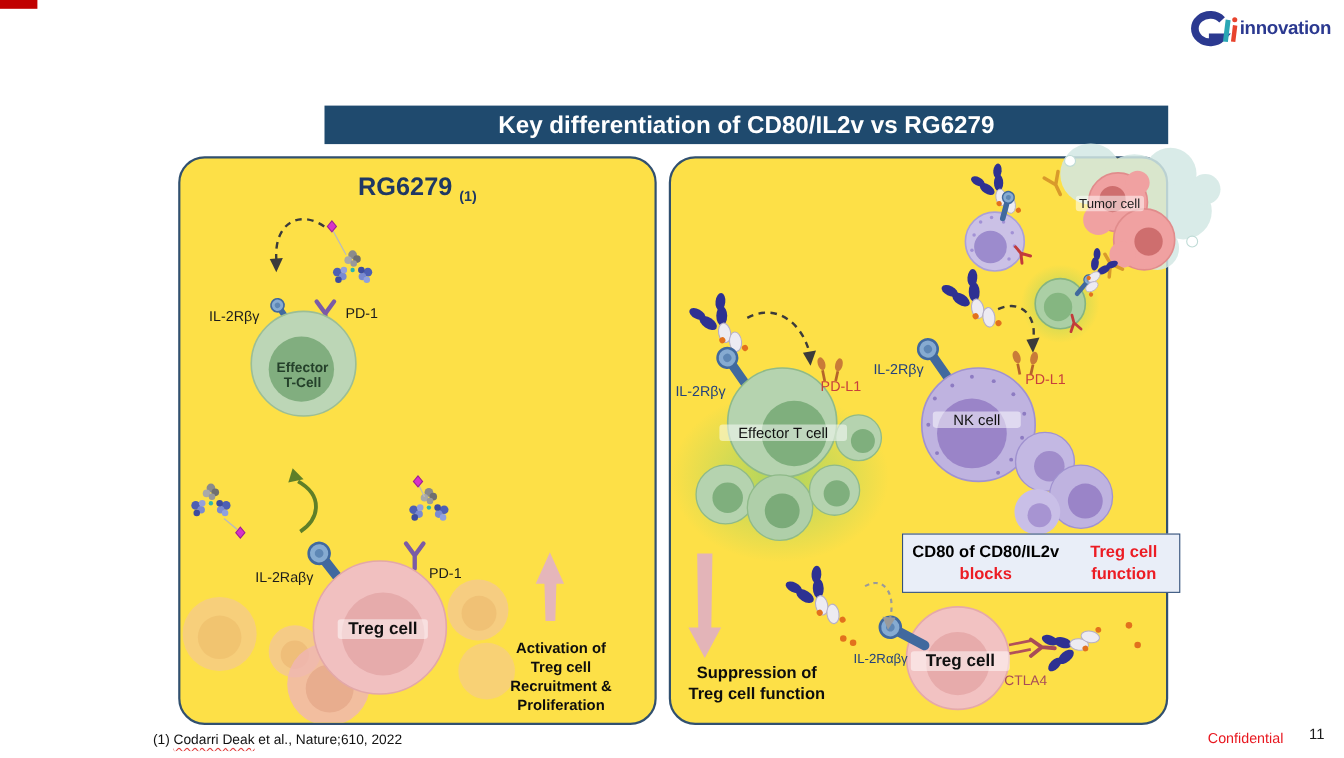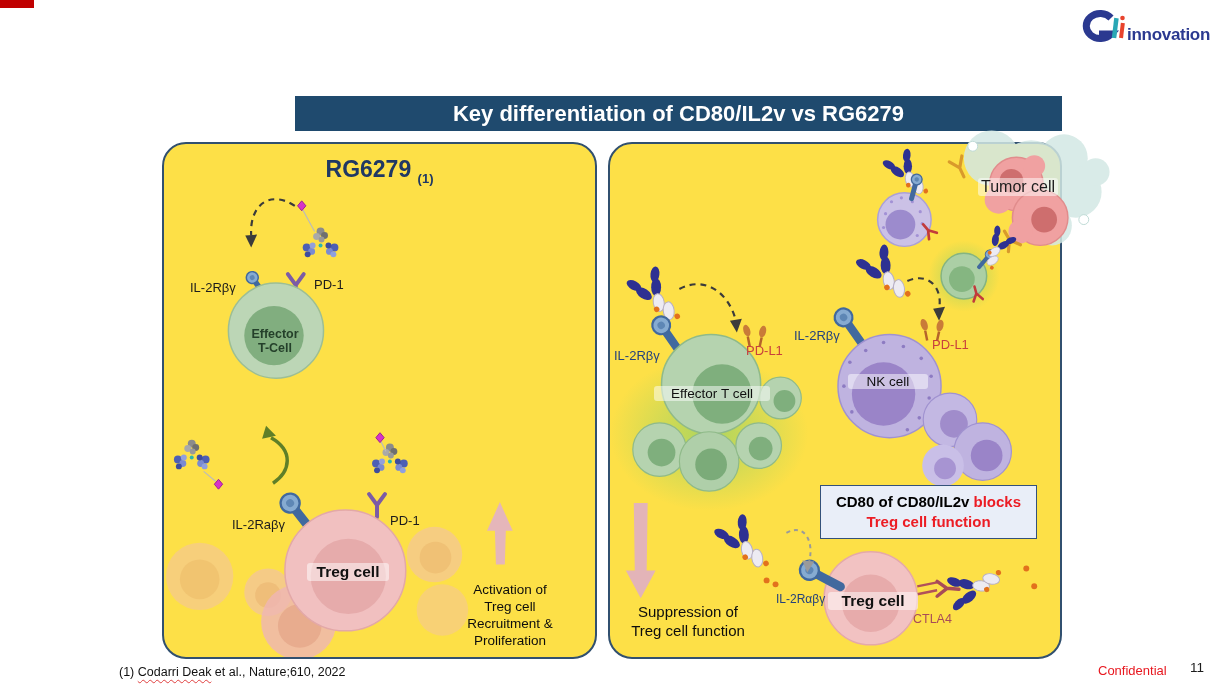--- a/index.html
+++ b/index.html
@@ -1,43 +1,43 @@
 <!DOCTYPE html>
 <html><head>
 <meta charset="utf-8">
 <style>
   *{margin:0;padding:0;box-sizing:border-box}
   html,body{width:1222px;height:689px;background:#fff;font-family:"Liberation Sans",sans-serif;overflow:hidden}
   .slide{position:relative;width:1222px;height:689px;background:#fff}
   .abs{position:absolute}
   .red-bar{left:0;top:0;width:34px;height:8px;background:#C00000}
   .title{left:12px;top:24px;font-size:27px;font-weight:bold;color:#000;letter-spacing:-.4px;white-space:nowrap}
-  .logo{right:12px;top:7px;display:flex;align-items:flex-end;gap:0}
+  .logo{right:12px;top:7px;display:flex;align-items:center;gap:0}
   .logo-text{font-size:17px;font-weight:bold;color:#2B3990;letter-spacing:-.3px}
   .category{left:20px;top:97px;font-size:21px;font-weight:bold;color:#1899AD;white-space:nowrap}
   .banner{left:295px;top:96px;width:767px;height:35px;background:#1F4A6E;color:#fff;font-size:22px;font-weight:bold;display:flex;align-items:center;justify-content:center}
   .panel{top:142px;height:517px;background:#fde047;border:2.5px solid #31506F;border-radius:24px}
   .panel-left{left:162px;width:435px;overflow:hidden}
   .panel-right{left:608px;width:454px}
   .panel-title{top:12px;left:0;width:100%;text-align:center;font-size:23px;font-weight:bold;color:#1F3864}
   .sub-ref{font-size:13px;vertical-align:-6px;font-weight:bold}
   .diagram{left:0;top:0;width:100%;height:100%}
   .lbl{position:absolute;font-size:13px;color:#1c1c1c;white-space:nowrap}
   .lbl-navy{color:#24427C}
   .lbl-red{color:#C8403C}
   .chip{background:rgba(255,255,255,.5);border-radius:3px;padding:0 3px}
   .cellname{position:absolute;font-weight:bold;color:#101010;text-align:center}
   .note{position:absolute;left:170px;top:236px;font-size:15px;font-weight:bold;line-height:19px;white-space:nowrap}
   .note .red{color:#EC1C24}
   .note .ref2{font-size:11px;vertical-align:-4px;color:#EC1C24}
-  .caption{position:absolute;font-weight:normal;font-size:13.5px;line-height:17px;text-align:center;color:#0d0d0d}
-  .infobox{position:absolute;left:210px;top:341px;width:217px;height:54px;background:#E9EEF8;border:1.5px solid #34517A;display:flex;flex-direction:column;align-items:center;justify-content:center;font-size:15px;font-weight:bold;line-height:20px;text-align:center}
+  .caption{position:absolute;font-weight:bold;font-size:13.5px;line-height:17px;text-align:center;color:#0d0d0d}
+  .infobox{position:absolute;left:210px;top:341px;width:253px;height:54px;background:#E9EEF8;border:1.5px solid #34517A;display:flex;flex-direction:row;align-items:center;justify-content:center;font-size:15px;font-weight:bold;line-height:20px;text-align:center}
   .infobox .red{color:#EC1C24}
   .effname{font-size:12.5px;font-weight:bold;color:#24402A;line-height:14px;text-align:center}
-  .footer-ref{left:119px;top:665px;font-size:12.5px;color:#111}
+  .footer-ref{left:139px;top:665px;font-size:12.5px;color:#111}
   .wavy{text-decoration:underline wavy #E04040;text-decoration-thickness:1px;text-underline-offset:3px}
   .confidential{left:1098px;top:663px;font-size:13px;color:#E8171F}
   .pagenum{left:1190px;top:660px;font-size:13.5px;color:#1c1c1c}
 </style>
 </head>
 <body>
 
 <svg width="0" height="0" style="position:absolute">
   <defs>
     <radialGradient id="gGlow">
@@ -327,21 +327,21 @@
 
       <g>
         <path d="M310,446 L330,442 M310,454 L330,450" stroke="#B1505A" stroke-width="2.5" fill="none"></path>
         <path d="M352,449 L340,448 M340,448 L330,441 M340,448 L330,456" stroke="#A84B58" stroke-width="3.5" fill="none" stroke-linecap="round"></path>
       </g>
       <use href="#abNavy" transform="translate(372,448) rotate(-102) scale(0.95)"></use>
       <circle cx="420" cy="428" r="3" fill="#E2711D"></circle>
       <circle cx="428" cy="446" r="3" fill="#E2711D"></circle>
     </svg>
 
-    <div class="lbl chip" style="left:368px;top:34px;font-size:16px">Tumor cell</div>
+    <div class="lbl chip" style="left:368px;top:34px;font-size:12px">Tumor cell</div>
     <div class="lbl lbl-navy" style="left:4px;top:204px">IL-2Rβγ</div>
     <div class="lbl lbl-red" style="left:136px;top:199px">PD-L1</div>
     <div class="cellname chip" style="left:44px;top:242px;width:116px;font-size:13.5px;font-weight:normal">Effector T cell</div>
     <div class="lbl lbl-navy" style="left:184px;top:184px">IL-2Rβγ</div>
     <div class="lbl lbl-red" style="left:322px;top:193px">PD-L1</div>
     <div class="cellname chip" style="left:238px;top:230px;width:80px;font-size:13.5px;font-weight:normal">NK cell</div>
 
     <div class="infobox">
       <div><span>CD80 of CD80/IL2v </span><span class="red">blocks</span></div>
       <div class="red">Treg cell function</div>

